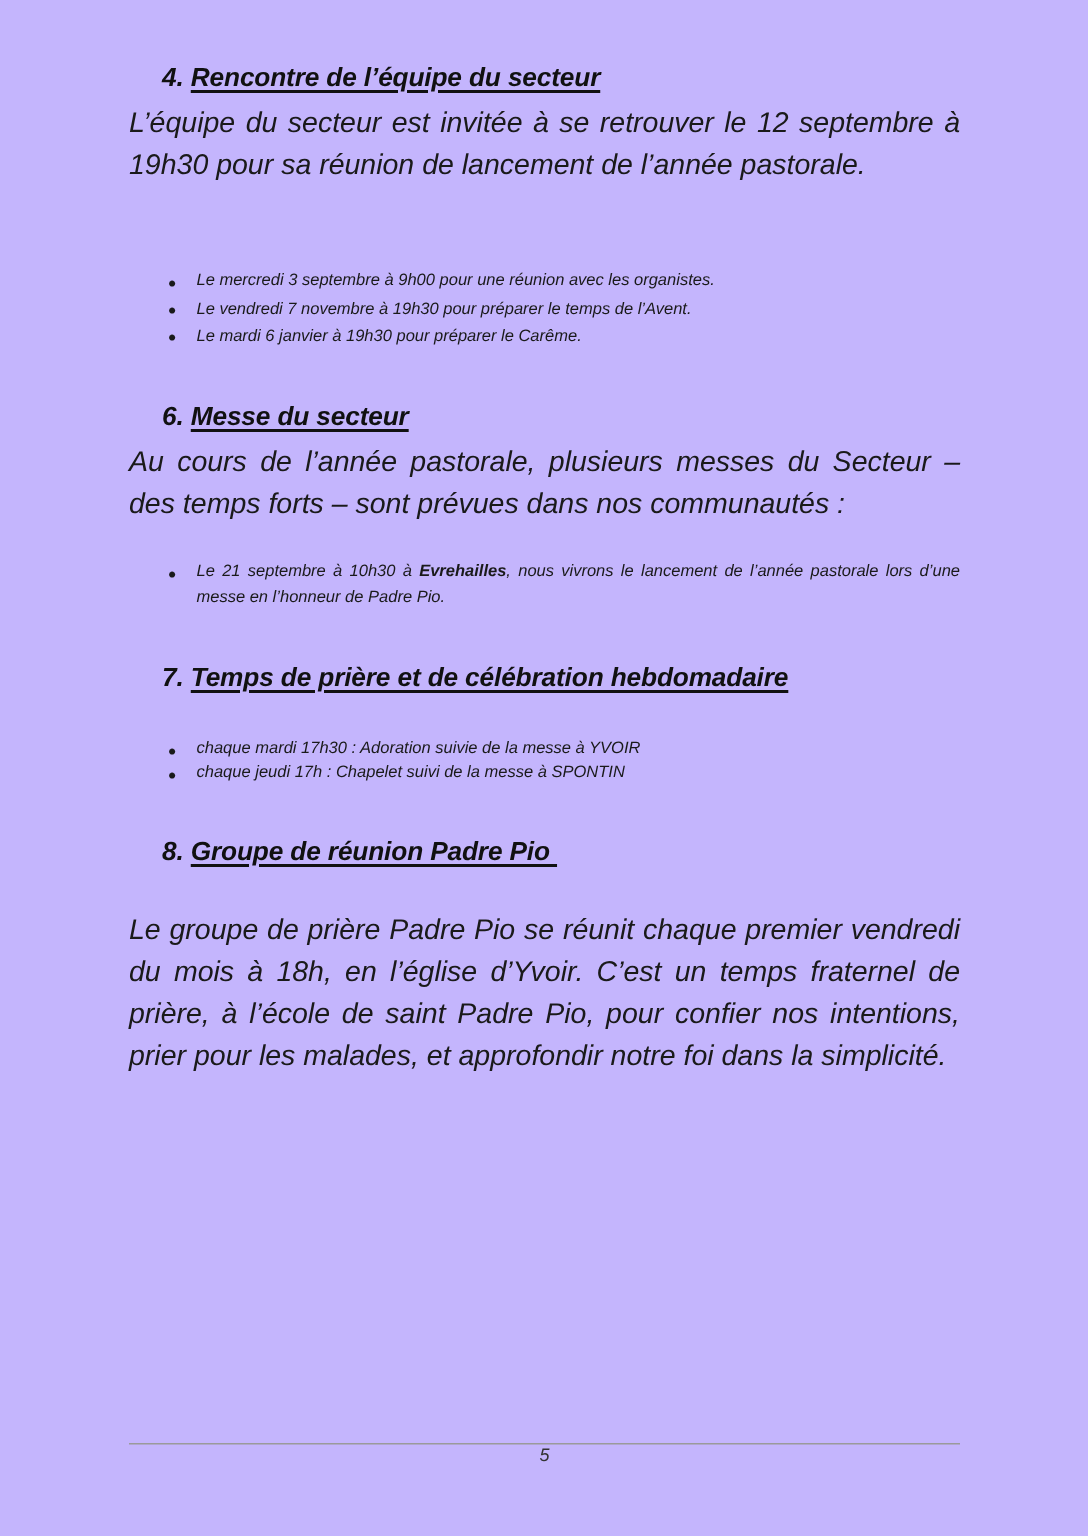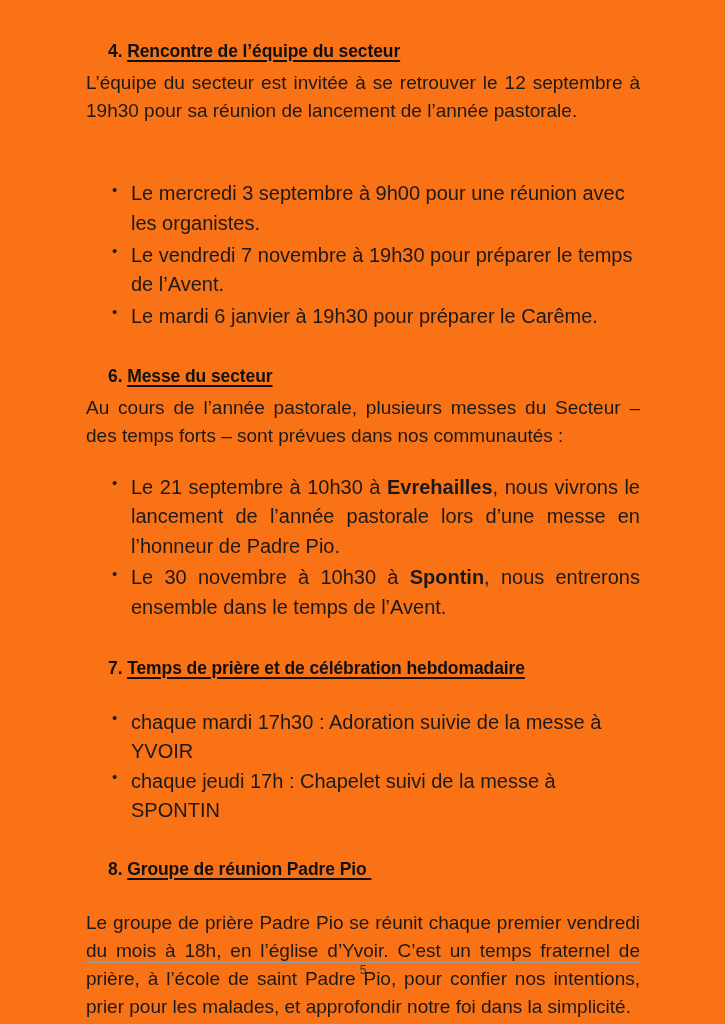--- a/index.html
+++ b/index.html
@@ -14,21 +14,22 @@
     font-family: "Liberation Sans", sans-serif;
     color: #1a1a1a;
     overflow: hidden;
   }
 
   .page {
     position: absolute;
     left: 0; top: 0;
     width: 725px;
     height: 1024px;
-    background: #f97316;
+    background: #c4b5fd;
+    font-style: italic;
   }
 
   .content {
     position: absolute;
     left: 86px;
     top: 40px;
     width: 554px;
   }
 
   
@@ -67,21 +68,21 @@
 
   
   ul.bullets {
     list-style: none;
     margin: 0;
     padding: 0;
   }
   ul.bullets > li {
     position: relative;
     padding-left: 45px;
-    font-size: 20px;
+    font-size: 11px;
     line-height: 1.48;
     margin: 0 0 2px 0;
     color: #1a1a1a;
   }
   ul.bullets > li::before {
     content: "\2022";
     position: absolute;
     left: 26px;
     top: -0.5px;
     font-size: 15px;
@@ -142,21 +143,20 @@
     </div>
 
     <div class="gap-lg"></div>
 
     <div class="section">
       <div class="heading"><span class="num">6. </span><span class="ttl">Messe du secteur</span></div>
       <p class="body">Au cours de l’année pastorale, plusieurs messes du Secteur – des temps forts – sont prévues dans nos communautés :</p>
       <div class="gap-md"></div>
       <ul class="bullets just">
         <li><span>Le 21 septembre à 10h30 à </span><b>Evrehailles</b><span>, nous vivrons le lancement de l’année pastorale lors d’une messe en l’honneur de Padre Pio.</span></li>
-        <li><span>Le 30 novembre à 10h30 à </span><b>Spontin</b><span>, nous entrerons ensemble dans le temps de l’Avent.</span></li>
       </ul>
     </div>
 
     <div class="gap-lg"></div>
 
     <div class="section">
       <div class="heading"><span class="num">7. </span><span class="ttl">Temps de prière et de célébration hebdomadaire</span></div>
       <div class="gap-md"></div>
       <ul class="bullets tight">
         <li>chaque mardi 17h30 : Adoration suivie de la messe à YVOIR</li>

